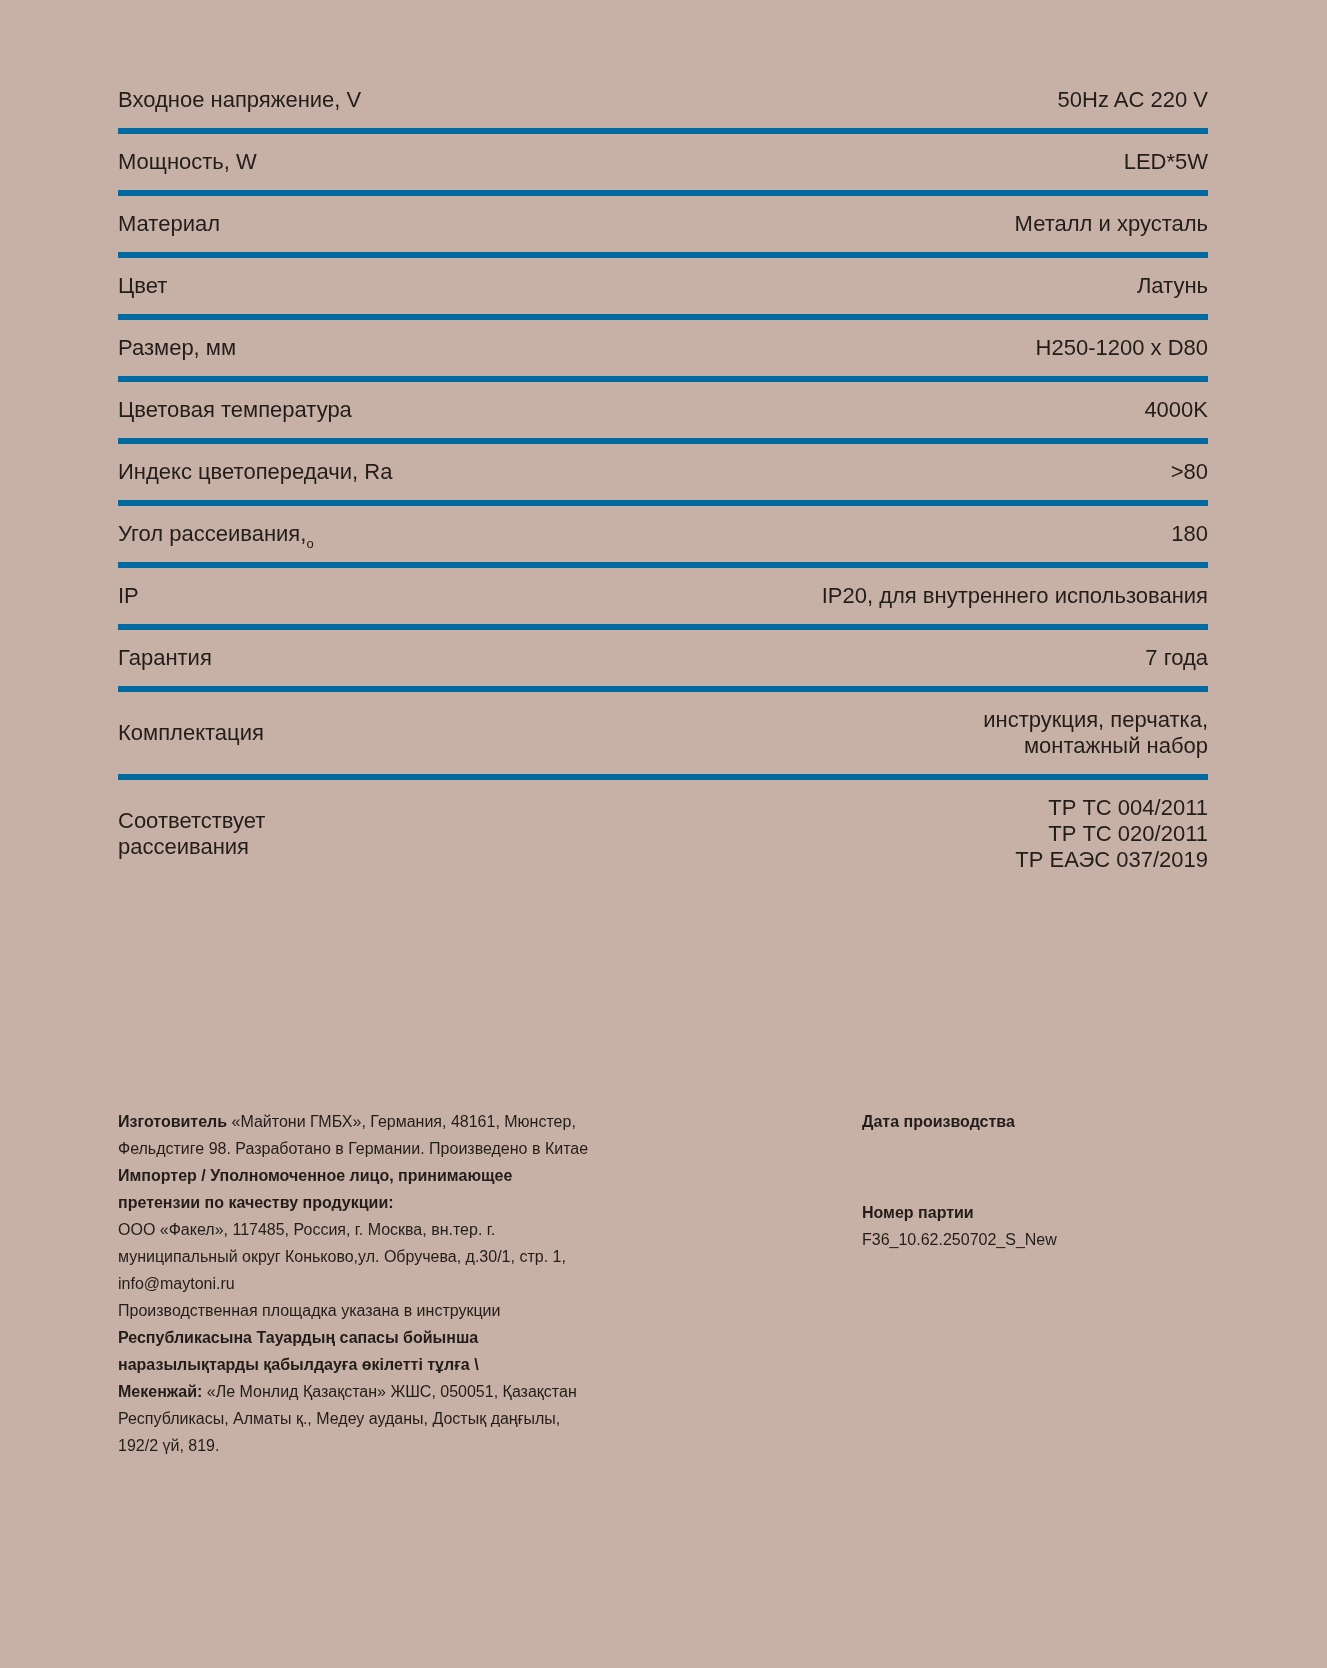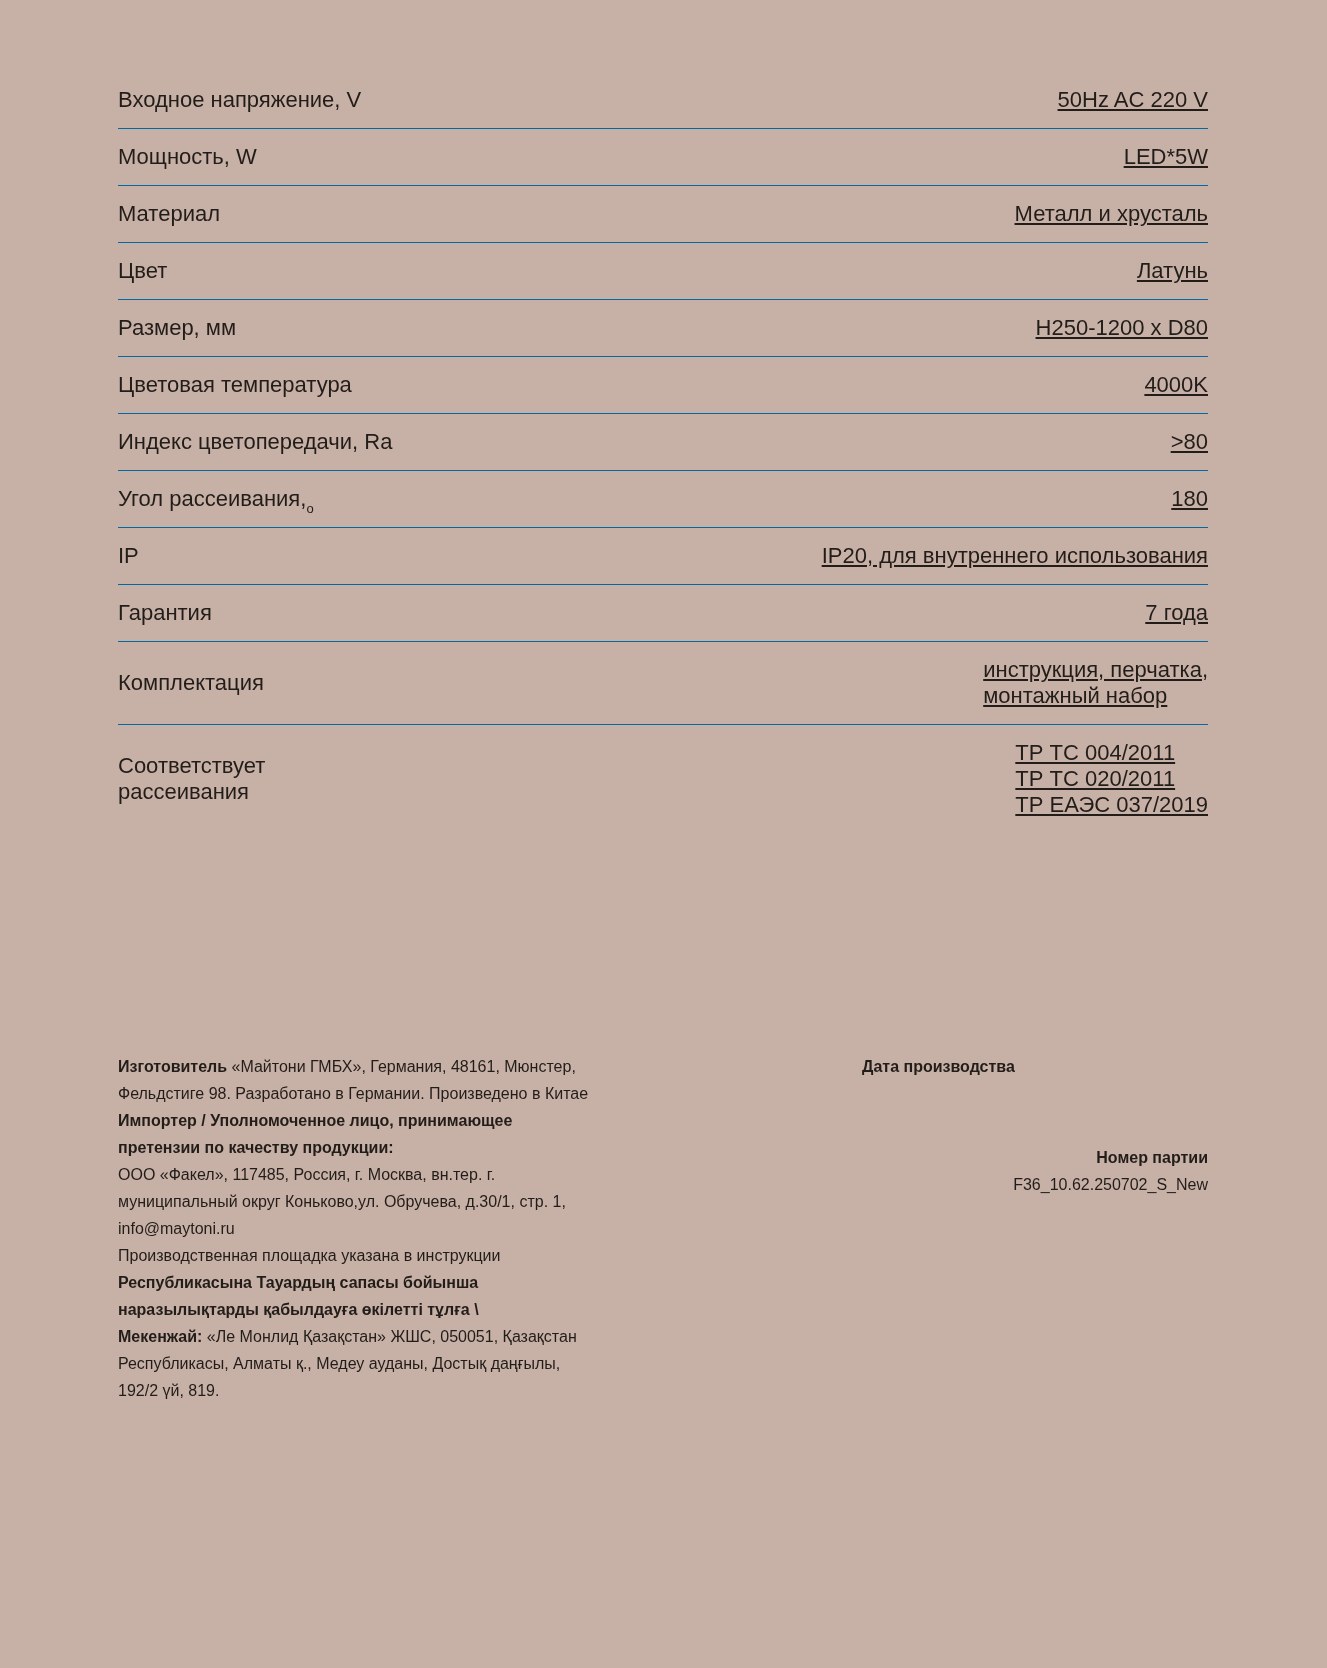--- a/index.html
+++ b/index.html
@@ -15,45 +15,45 @@
     margin-right:119px;
     padding-top:72px;
   }
   
   .spec-table .row {
     display:flex;
     justify-content:space-between;
     align-items:center;
     gap:40px;
     padding:15px 0;
-    border-bottom:1px solid #0369a1;
+    border-bottom:6px solid #0369a1;
     font-size:22px;
     line-height:26px;
   }
   .spec-table .row:last-child { border-bottom:none; }
   .spec-label { white-space:pre-line; text-align:left; flex-shrink:0; }
-  .spec-value { white-space:pre-line; text-align:left;text-decoration:underline; }
+  .spec-value { white-space:pre-line; text-align:right; }
   .sub {
     font-size:13px;
     line-height:0;
     vertical-align:-7px;
   }
   
   .bottom {
     display:flex;
     margin-top:220px;
     font-size:16px;
     line-height:27px;
   }
   .left-col { width:652px; }
   .right-col { margin-left:auto; width:346px; }
   .para + .para { }
   .bold { font-weight:700; }
   .pre { white-space:pre-line; }
-  .batch-block { margin-top:64px;text-align:right; }
+  .batch-block { margin-top:64px; }
 </style>
 </head>
 <body>
 
 <div class="content">
 
   <div class="spec-table">
     <div class="row">
       <div class="spec-label"><span>Входное напряжение, V</span></div>
       <div class="spec-value">50Hz AC 220 V</div>

